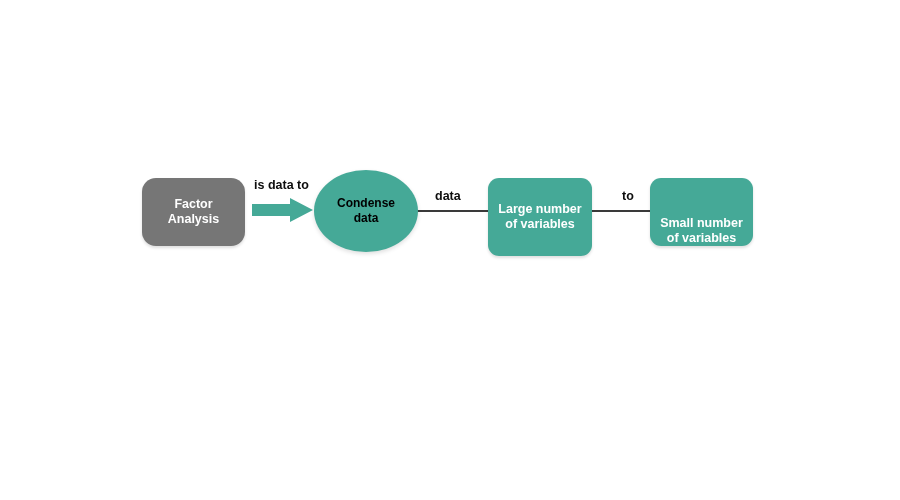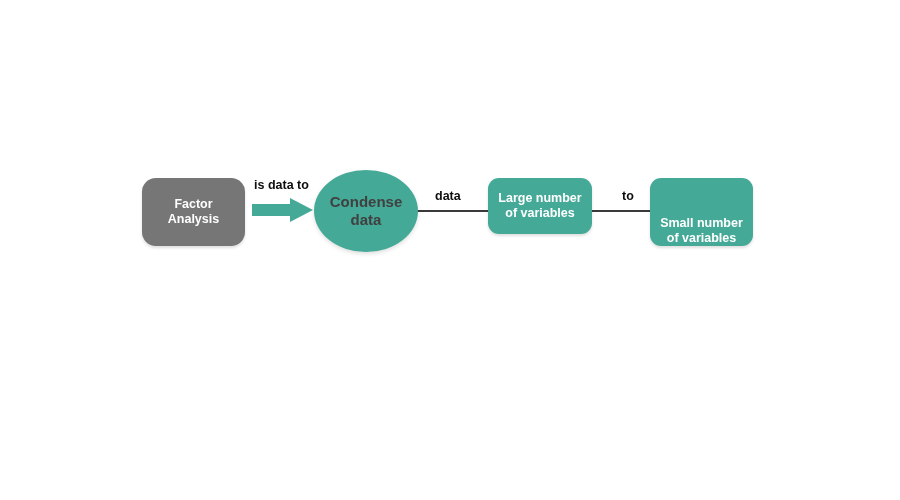--- a/index.html
+++ b/index.html
@@ -62,21 +62,21 @@
     width: 103px;
     height: 68px;
     background: #767676;
     border-radius: 14px;
   }
 
   #node-large-number {
     left: 488px;
     top: 178px;
     width: 104px;
-    height: 56px;
+    height: 78px;
     background: #45a997;
   }
 
   #node-small-number {
     left: 650px;
     top: 178px;
     width: 103px;
     height: 68px;
     background: #45a997;
     align-items: flex-end;
@@ -90,23 +90,23 @@
     width: 104px;
     height: 82px;
     background: #45a997;
     border-radius: 50%;
     display: flex;
     align-items: center;
     justify-content: center;
     box-shadow: 0 2px 4px rgba(0,0,0,0.13);
   }
   #node-condense-data .node-label {
-    color: #404040;
+    color: #000000;
     font-weight: bold;
-    font-size: 15px;
+    font-size: 12px;
   }
 
   
   .edge-label {
     position: absolute;
     color: #0d0d0d;
     font-weight: bold;
     font-size: 12.5px;
     white-space: nowrap;
     background: #ffffff;

